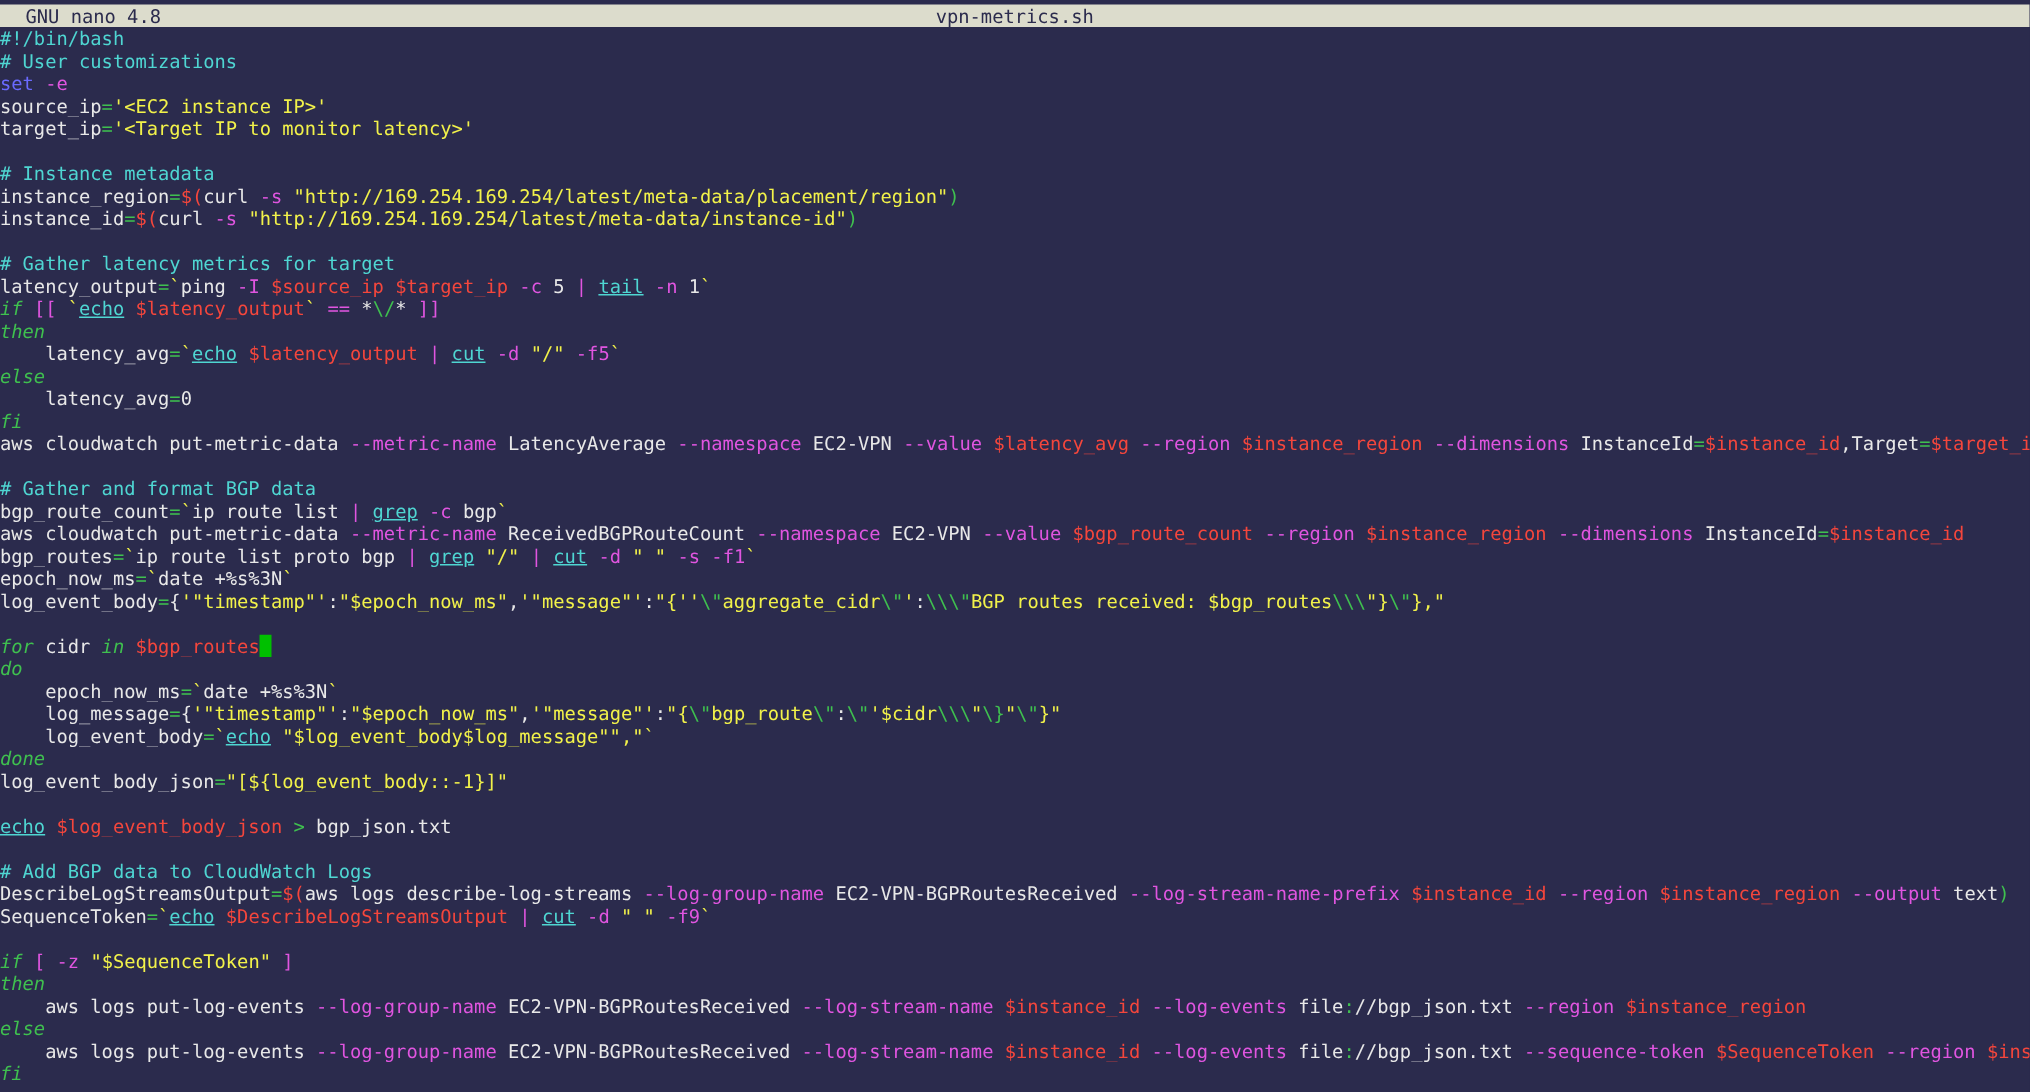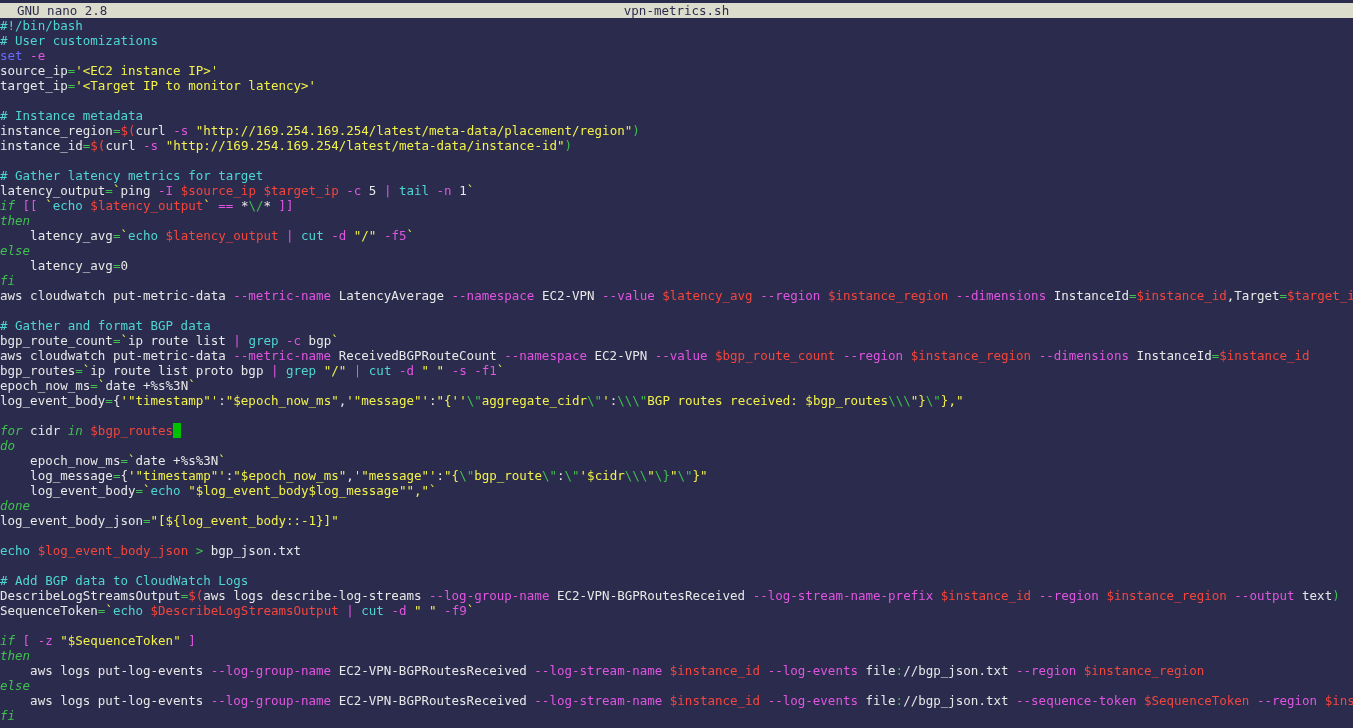--- a/index.html
+++ b/index.html
@@ -58,36 +58,36 @@
     white-space: pre;
     overflow: hidden;
     color: #e8e8e8;
   }
 
   
   .t-plain   { color: #e8e8e8; }
   .t-comment { color: #4fd6d2; }
   .t-kw      { color: #3fc04f; font-style: italic; }
   .t-builtin { color: #6a6aff; }
-  .t-cmd     { color: #4fd6d2; }
+  .t-cmd     { color: #4fd6d2; text-decoration: underline; }
   .t-var     { color: #f4463c; }
   .t-str     { color: #f2f24a; }
   .t-flag    { color: #e055e0; }
   .t-op      { color: #3fc04f; }
   .t-pipe    { color: #e055e0; }
   .t-esc     { color: #3fc04f; }
 
   .cursor {
     background: #00c000;
     color: #00c000;
     display: inline-block;
     width: 8px;
   }
 </style>
 </head>
 <body style="background: rgb(43, 43, 77);">
 
 <div id="nano-titlebar" style="background: rgb(220, 220, 204); color: rgb(43, 43, 77);">
-  <span class="tb-version">GNU nano 2.8</span>
+  <span class="tb-version">GNU nano 4.8</span>
   <span class="tb-filename">vpn-metrics.sh</span>
 </div>
 
 <div id="editor" style="background: rgb(43, 43, 77);"><div class="ln"><span class="t-comment" style="color: rgb(79, 214, 210);">#!/bin/bash</span></div><div class="ln"><span class="t-comment" style="color: rgb(79, 214, 210);"># User customizations</span></div><div class="ln"><span class="t-builtin" style="color: rgb(106, 106, 255);">set</span><span class="t-plain" style="color: rgb(232, 232, 232);"> </span><span class="t-flag" style="color: rgb(224, 85, 224);">-e</span></div><div class="ln"><span class="t-plain" style="color: rgb(232, 232, 232);">source_ip</span><span class="t-op" style="color: rgb(63, 192, 79);">=</span><span class="t-str" style="color: rgb(242, 242, 74);">'&lt;EC2 instance IP&gt;'</span></div><div class="ln"><span class="t-plain" style="color: rgb(232, 232, 232);">target_ip</span><span class="t-op" style="color: rgb(63, 192, 79);">=</span><span class="t-str" style="color: rgb(242, 242, 74);">'&lt;Target IP to monitor latency&gt;'</span></div><div class="ln">&nbsp;</div><div class="ln"><span class="t-comment" style="color: rgb(79, 214, 210);"># Instance metadata</span></div><div class="ln"><span class="t-plain" style="color: rgb(232, 232, 232);">instance_region</span><span class="t-op" style="color: rgb(63, 192, 79);">=</span><span class="t-var" style="color: rgb(244, 70, 60);">$(</span><span class="t-plain" style="color: rgb(232, 232, 232);">curl </span><span class="t-flag" style="color: rgb(224, 85, 224);">-s</span><span class="t-plain" style="color: rgb(232, 232, 232);"> </span><span class="t-str" style="color: rgb(242, 242, 74);">"http://169.254.169.254/latest/meta-data/placement/region"</span><span class="t-op" style="color: rgb(63, 192, 79);">)</span></div><div class="ln"><span class="t-plain" style="color: rgb(232, 232, 232);">instance_id</span><span class="t-op" style="color: rgb(63, 192, 79);">=</span><span class="t-var" style="color: rgb(244, 70, 60);">$(</span><span class="t-plain" style="color: rgb(232, 232, 232);">curl </span><span class="t-flag" style="color: rgb(224, 85, 224);">-s</span><span class="t-plain" style="color: rgb(232, 232, 232);"> </span><span class="t-str" style="color: rgb(242, 242, 74);">"http://169.254.169.254/latest/meta-data/instance-id"</span><span class="t-op" style="color: rgb(63, 192, 79);">)</span></div><div class="ln">&nbsp;</div><div class="ln"><span class="t-comment" style="color: rgb(79, 214, 210);"># Gather latency metrics for target</span></div><div class="ln"><span class="t-plain" style="color: rgb(232, 232, 232);">latency_output</span><span class="t-op" style="color: rgb(63, 192, 79);">=</span><span class="t-str" style="color: rgb(242, 242, 74);">`</span><span class="t-plain" style="color: rgb(232, 232, 232);">ping </span><span class="t-flag" style="color: rgb(224, 85, 224);">-I</span><span class="t-plain" style="color: rgb(232, 232, 232);"> </span><span class="t-var" style="color: rgb(244, 70, 60);">$source_ip $target_ip</span><span class="t-plain" style="color: rgb(232, 232, 232);"> </span><span class="t-flag" style="color: rgb(224, 85, 224);">-c</span><span class="t-plain" style="color: rgb(232, 232, 232);"> 5 </span><span class="t-pipe" style="color: rgb(224, 85, 224);">|</span><span class="t-plain" style="color: rgb(232, 232, 232);"> </span><span class="t-cmd" style="color: rgb(79, 214, 210);">tail</span><span class="t-plain" style="color: rgb(232, 232, 232);"> </span><span class="t-flag" style="color: rgb(224, 85, 224);">-n</span><span class="t-plain" style="color: rgb(232, 232, 232);"> 1</span><span class="t-str" style="color: rgb(242, 242, 74);">`</span></div><div class="ln"><span class="t-kw" style="color: rgb(63, 192, 79);">if</span><span class="t-plain" style="color: rgb(232, 232, 232);"> </span><span class="t-flag" style="color: rgb(224, 85, 224);">[[</span><span class="t-plain" style="color: rgb(232, 232, 232);"> </span><span class="t-str" style="color: rgb(242, 242, 74);">`</span><span class="t-cmd" style="color: rgb(79, 214, 210);">echo</span><span class="t-plain" style="color: rgb(232, 232, 232);"> </span><span class="t-var" style="color: rgb(244, 70, 60);">$latency_output</span><span class="t-str" style="color: rgb(242, 242, 74);">`</span><span class="t-plain" style="color: rgb(232, 232, 232);"> </span><span class="t-flag" style="color: rgb(224, 85, 224);">==</span><span class="t-plain" style="color: rgb(232, 232, 232);"> *</span><span class="t-esc" style="color: rgb(63, 192, 79);">\/</span><span class="t-plain" style="color: rgb(232, 232, 232);">* </span><span class="t-flag" style="color: rgb(224, 85, 224);">]]</span></div><div class="ln"><span class="t-kw" style="color: rgb(63, 192, 79);">then</span></div><div class="ln"><span class="t-plain" style="color: rgb(232, 232, 232);">    latency_avg</span><span class="t-op" style="color: rgb(63, 192, 79);">=</span><span class="t-str" style="color: rgb(242, 242, 74);">`</span><span class="t-cmd" style="color: rgb(79, 214, 210);">echo</span><span class="t-plain" style="color: rgb(232, 232, 232);"> </span><span class="t-var" style="color: rgb(244, 70, 60);">$latency_output</span><span class="t-plain" style="color: rgb(232, 232, 232);"> </span><span class="t-pipe" style="color: rgb(224, 85, 224);">|</span><span class="t-plain" style="color: rgb(232, 232, 232);"> </span><span class="t-cmd" style="color: rgb(79, 214, 210);">cut</span><span class="t-plain" style="color: rgb(232, 232, 232);"> </span><span class="t-flag" style="color: rgb(224, 85, 224);">-d</span><span class="t-plain" style="color: rgb(232, 232, 232);"> </span><span class="t-str" style="color: rgb(242, 242, 74);">"/"</span><span class="t-plain" style="color: rgb(232, 232, 232);"> </span><span class="t-flag" style="color: rgb(224, 85, 224);">-f5</span><span class="t-str" style="color: rgb(242, 242, 74);">`</span></div><div class="ln"><span class="t-kw" style="color: rgb(63, 192, 79);">else</span></div><div class="ln"><span class="t-plain" style="color: rgb(232, 232, 232);">    latency_avg</span><span class="t-op" style="color: rgb(63, 192, 79);">=</span><span class="t-plain" style="color: rgb(232, 232, 232);">0</span></div><div class="ln"><span class="t-kw" style="color: rgb(63, 192, 79);">fi</span></div><div class="ln"><span class="t-plain" style="color: rgb(232, 232, 232);">aws cloudwatch put-metric-data </span><span class="t-flag" style="color: rgb(224, 85, 224);">--metric-name</span><span class="t-plain" style="color: rgb(232, 232, 232);"> LatencyAverage </span><span class="t-flag" style="color: rgb(224, 85, 224);">--namespace</span><span class="t-plain" style="color: rgb(232, 232, 232);"> EC2-VPN </span><span class="t-flag" style="color: rgb(224, 85, 224);">--value</span><span class="t-plain" style="color: rgb(232, 232, 232);"> </span><span class="t-var" style="color: rgb(244, 70, 60);">$latency_avg</span><span class="t-plain" style="color: rgb(232, 232, 232);"> </span><span class="t-flag" style="color: rgb(224, 85, 224);">--region</span><span class="t-plain" style="color: rgb(232, 232, 232);"> </span><span class="t-var" style="color: rgb(244, 70, 60);">$instance_region</span><span class="t-plain" style="color: rgb(232, 232, 232);"> </span><span class="t-flag" style="color: rgb(224, 85, 224);">--dimensions</span><span class="t-plain" style="color: rgb(232, 232, 232);"> InstanceId</span><span class="t-op" style="color: rgb(63, 192, 79);">=</span><span class="t-var" style="color: rgb(244, 70, 60);">$instance_id</span><span class="t-plain" style="color: rgb(232, 232, 232);">,Target</span><span class="t-op" style="color: rgb(63, 192, 79);">=</span><span class="t-var" style="color: rgb(244, 70, 60);">$target_ip</span></div><div class="ln">&nbsp;</div><div class="ln"><span class="t-comment" style="color: rgb(79, 214, 210);"># Gather and format BGP data</span></div><div class="ln"><span class="t-plain" style="color: rgb(232, 232, 232);">bgp_route_count</span><span class="t-op" style="color: rgb(63, 192, 79);">=</span><span class="t-str" style="color: rgb(242, 242, 74);">`</span><span class="t-plain" style="color: rgb(232, 232, 232);">ip route list </span><span class="t-pipe" style="color: rgb(224, 85, 224);">|</span><span class="t-plain" style="color: rgb(232, 232, 232);"> </span><span class="t-cmd" style="color: rgb(79, 214, 210);">grep</span><span class="t-plain" style="color: rgb(232, 232, 232);"> </span><span class="t-flag" style="color: rgb(224, 85, 224);">-c</span><span class="t-plain" style="color: rgb(232, 232, 232);"> bgp</span><span class="t-str" style="color: rgb(242, 242, 74);">`</span></div><div class="ln"><span class="t-plain" style="color: rgb(232, 232, 232);">aws cloudwatch put-metric-data </span><span class="t-flag" style="color: rgb(224, 85, 224);">--metric-name</span><span class="t-plain" style="color: rgb(232, 232, 232);"> ReceivedBGPRouteCount </span><span class="t-flag" style="color: rgb(224, 85, 224);">--namespace</span><span class="t-plain" style="color: rgb(232, 232, 232);"> EC2-VPN </span><span class="t-flag" style="color: rgb(224, 85, 224);">--value</span><span class="t-plain" style="color: rgb(232, 232, 232);"> </span><span class="t-var" style="color: rgb(244, 70, 60);">$bgp_route_count</span><span class="t-plain" style="color: rgb(232, 232, 232);"> </span><span class="t-flag" style="color: rgb(224, 85, 224);">--region</span><span class="t-plain" style="color: rgb(232, 232, 232);"> </span><span class="t-var" style="color: rgb(244, 70, 60);">$instance_region</span><span class="t-plain" style="color: rgb(232, 232, 232);"> </span><span class="t-flag" style="color: rgb(224, 85, 224);">--dimensions</span><span class="t-plain" style="color: rgb(232, 232, 232);"> InstanceId</span><span class="t-op" style="color: rgb(63, 192, 79);">=</span><span class="t-var" style="color: rgb(244, 70, 60);">$instance_id</span></div><div class="ln"><span class="t-plain" style="color: rgb(232, 232, 232);">bgp_routes</span><span class="t-op" style="color: rgb(63, 192, 79);">=</span><span class="t-str" style="color: rgb(242, 242, 74);">`</span><span class="t-plain" style="color: rgb(232, 232, 232);">ip route list proto bgp </span><span class="t-pipe" style="color: rgb(224, 85, 224);">|</span><span class="t-plain" style="color: rgb(232, 232, 232);"> </span><span class="t-cmd" style="color: rgb(79, 214, 210);">grep</span><span class="t-plain" style="color: rgb(232, 232, 232);"> </span><span class="t-str" style="color: rgb(242, 242, 74);">"/"</span><span class="t-plain" style="color: rgb(232, 232, 232);"> </span><span class="t-pipe" style="color: rgb(224, 85, 224);">|</span><span class="t-plain" style="color: rgb(232, 232, 232);"> </span><span class="t-cmd" style="color: rgb(79, 214, 210);">cut</span><span class="t-plain" style="color: rgb(232, 232, 232);"> </span><span class="t-flag" style="color: rgb(224, 85, 224);">-d</span><span class="t-plain" style="color: rgb(232, 232, 232);"> </span><span class="t-str" style="color: rgb(242, 242, 74);">" "</span><span class="t-plain" style="color: rgb(232, 232, 232);"> </span><span class="t-flag" style="color: rgb(224, 85, 224);">-s</span><span class="t-plain" style="color: rgb(232, 232, 232);"> </span><span class="t-flag" style="color: rgb(224, 85, 224);">-f1</span><span class="t-str" style="color: rgb(242, 242, 74);">`</span></div><div class="ln"><span class="t-plain" style="color: rgb(232, 232, 232);">epoch_now_ms</span><span class="t-op" style="color: rgb(63, 192, 79);">=</span><span class="t-str" style="color: rgb(242, 242, 74);">`</span><span class="t-plain" style="color: rgb(232, 232, 232);">date +%s%3N</span><span class="t-str" style="color: rgb(242, 242, 74);">`</span></div><div class="ln"><span class="t-plain" style="color: rgb(232, 232, 232);">log_event_body</span><span class="t-op" style="color: rgb(63, 192, 79);">=</span><span class="t-plain" style="color: rgb(232, 232, 232);">{</span><span class="t-str" style="color: rgb(242, 242, 74);">'"timestamp"'</span><span class="t-plain" style="color: rgb(232, 232, 232);">:</span><span class="t-str" style="color: rgb(242, 242, 74);">"$epoch_now_ms"</span><span class="t-plain" style="color: rgb(232, 232, 232);">,</span><span class="t-str" style="color: rgb(242, 242, 74);">'"message"'</span><span class="t-plain" style="color: rgb(232, 232, 232);">:</span><span class="t-str" style="color: rgb(242, 242, 74);">"{'</span><span class="t-str" style="color: rgb(242, 242, 74);">'</span><span class="t-esc" style="color: rgb(63, 192, 79);">\"</span><span class="t-str" style="color: rgb(242, 242, 74);">aggregate_cidr</span><span class="t-esc" style="color: rgb(63, 192, 79);">\"</span><span class="t-str" style="color: rgb(242, 242, 74);">'</span><span class="t-plain" style="color: rgb(232, 232, 232);">:</span><span class="t-esc" style="color: rgb(63, 192, 79);">\\</span><span class="t-esc" style="color: rgb(63, 192, 79);">\"</span><span class="t-str" style="color: rgb(242, 242, 74);">BGP routes received: $bgp_routes</span><span class="t-esc" style="color: rgb(63, 192, 79);">\\\</span><span class="t-str" style="color: rgb(242, 242, 74);">"}</span><span class="t-esc" style="color: rgb(63, 192, 79);">\"</span><span class="t-str" style="color: rgb(242, 242, 74);">},"</span></div><div class="ln">&nbsp;</div><div class="ln"><span class="t-kw" style="color: rgb(63, 192, 79);">for</span><span class="t-plain" style="color: rgb(232, 232, 232);"> cidr </span><span class="t-kw" style="color: rgb(63, 192, 79);">in</span><span class="t-plain" style="color: rgb(232, 232, 232);"> </span><span class="t-var" style="color: rgb(244, 70, 60);">$bgp_routes</span><span class="cursor" style="background: rgb(0, 192, 0); color: rgb(0, 192, 0);">&nbsp;</span></div><div class="ln"><span class="t-kw" style="color: rgb(63, 192, 79);">do</span></div><div class="ln"><span class="t-plain" style="color: rgb(232, 232, 232);">    epoch_now_ms</span><span class="t-op" style="color: rgb(63, 192, 79);">=</span><span class="t-str" style="color: rgb(242, 242, 74);">`</span><span class="t-plain" style="color: rgb(232, 232, 232);">date +%s%3N</span><span class="t-str" style="color: rgb(242, 242, 74);">`</span></div><div class="ln"><span class="t-plain" style="color: rgb(232, 232, 232);">    log_message</span><span class="t-op" style="color: rgb(63, 192, 79);">=</span><span class="t-plain" style="color: rgb(232, 232, 232);">{</span><span class="t-str" style="color: rgb(242, 242, 74);">'"timestamp"'</span><span class="t-plain" style="color: rgb(232, 232, 232);">:</span><span class="t-str" style="color: rgb(242, 242, 74);">"$epoch_now_ms"</span><span class="t-plain" style="color: rgb(232, 232, 232);">,</span><span class="t-str" style="color: rgb(242, 242, 74);">'"message"'</span><span class="t-plain" style="color: rgb(232, 232, 232);">:</span><span class="t-str" style="color: rgb(242, 242, 74);">"{</span><span class="t-esc" style="color: rgb(63, 192, 79);">\"</span><span class="t-str" style="color: rgb(242, 242, 74);">bgp_route</span><span class="t-esc" style="color: rgb(63, 192, 79);">\"</span><span class="t-plain" style="color: rgb(232, 232, 232);">:</span><span class="t-esc" style="color: rgb(63, 192, 79);">\"</span><span class="t-str" style="color: rgb(242, 242, 74);">'$cidr</span><span class="t-esc" style="color: rgb(63, 192, 79);">\\\</span><span class="t-str" style="color: rgb(242, 242, 74);">"</span><span class="t-esc" style="color: rgb(63, 192, 79);">\}</span><span class="t-str" style="color: rgb(242, 242, 74);">"</span><span class="t-esc" style="color: rgb(63, 192, 79);">\"</span><span class="t-str" style="color: rgb(242, 242, 74);">}"</span></div><div class="ln"><span class="t-plain" style="color: rgb(232, 232, 232);">    log_event_body</span><span class="t-op" style="color: rgb(63, 192, 79);">=</span><span class="t-str" style="color: rgb(242, 242, 74);">`</span><span class="t-cmd" style="color: rgb(79, 214, 210);">echo</span><span class="t-plain" style="color: rgb(232, 232, 232);"> </span><span class="t-str" style="color: rgb(242, 242, 74);">"$log_event_body$log_message"","</span><span class="t-str" style="color: rgb(242, 242, 74);">`</span></div><div class="ln"><span class="t-kw" style="color: rgb(63, 192, 79);">done</span></div><div class="ln"><span class="t-plain" style="color: rgb(232, 232, 232);">log_event_body_json</span><span class="t-op" style="color: rgb(63, 192, 79);">=</span><span class="t-str" style="color: rgb(242, 242, 74);">"[${log_event_body::-1}]"</span></div><div class="ln">&nbsp;</div><div class="ln"><span class="t-cmd" style="color: rgb(79, 214, 210);">echo</span><span class="t-plain" style="color: rgb(232, 232, 232);"> </span><span class="t-var" style="color: rgb(244, 70, 60);">$log_event_body_json</span><span class="t-plain" style="color: rgb(232, 232, 232);"> </span><span class="t-op" style="color: rgb(63, 192, 79);">&gt;</span><span class="t-plain" style="color: rgb(232, 232, 232);"> bgp_json.txt</span></div><div class="ln">&nbsp;</div><div class="ln"><span class="t-comment" style="color: rgb(79, 214, 210);"># Add BGP data to CloudWatch Logs</span></div><div class="ln"><span class="t-plain" style="color: rgb(232, 232, 232);">DescribeLogStreamsOutput</span><span class="t-op" style="color: rgb(63, 192, 79);">=</span><span class="t-var" style="color: rgb(244, 70, 60);">$(</span><span class="t-plain" style="color: rgb(232, 232, 232);">aws logs describe-log-streams </span><span class="t-flag" style="color: rgb(224, 85, 224);">--log-group-name</span><span class="t-plain" style="color: rgb(232, 232, 232);"> EC2-VPN-BGPRoutesReceived </span><span class="t-flag" style="color: rgb(224, 85, 224);">--log-stream-name-prefix</span><span class="t-plain" style="color: rgb(232, 232, 232);"> </span><span class="t-var" style="color: rgb(244, 70, 60);">$instance_id</span><span class="t-plain" style="color: rgb(232, 232, 232);"> </span><span class="t-flag" style="color: rgb(224, 85, 224);">--region</span><span class="t-plain" style="color: rgb(232, 232, 232);"> </span><span class="t-var" style="color: rgb(244, 70, 60);">$instance_region</span><span class="t-plain" style="color: rgb(232, 232, 232);"> </span><span class="t-flag" style="color: rgb(224, 85, 224);">--output</span><span class="t-plain" style="color: rgb(232, 232, 232);"> text</span><span class="t-op" style="color: rgb(63, 192, 79);">)</span></div><div class="ln"><span class="t-plain" style="color: rgb(232, 232, 232);">SequenceToken</span><span class="t-op" style="color: rgb(63, 192, 79);">=</span><span class="t-str" style="color: rgb(242, 242, 74);">`</span><span class="t-cmd" style="color: rgb(79, 214, 210);">echo</span><span class="t-plain" style="color: rgb(232, 232, 232);"> </span><span class="t-var" style="color: rgb(244, 70, 60);">$DescribeLogStreamsOutput</span><span class="t-plain" style="color: rgb(232, 232, 232);"> </span><span class="t-pipe" style="color: rgb(224, 85, 224);">|</span><span class="t-plain" style="color: rgb(232, 232, 232);"> </span><span class="t-cmd" style="color: rgb(79, 214, 210);">cut</span><span class="t-plain" style="color: rgb(232, 232, 232);"> </span><span class="t-flag" style="color: rgb(224, 85, 224);">-d</span><span class="t-plain" style="color: rgb(232, 232, 232);"> </span><span class="t-str" style="color: rgb(242, 242, 74);">" "</span><span class="t-plain" style="color: rgb(232, 232, 232);"> </span><span class="t-flag" style="color: rgb(224, 85, 224);">-f9</span><span class="t-str" style="color: rgb(242, 242, 74);">`</span></div><div class="ln">&nbsp;</div><div class="ln"><span class="t-kw" style="color: rgb(63, 192, 79);">if</span><span class="t-plain" style="color: rgb(232, 232, 232);"> </span><span class="t-flag" style="color: rgb(224, 85, 224);">[</span><span class="t-plain" style="color: rgb(232, 232, 232);"> </span><span class="t-flag" style="color: rgb(224, 85, 224);">-z</span><span class="t-plain" style="color: rgb(232, 232, 232);"> </span><span class="t-str" style="color: rgb(242, 242, 74);">"$SequenceToken"</span><span class="t-plain" style="color: rgb(232, 232, 232);"> </span><span class="t-flag" style="color: rgb(224, 85, 224);">]</span></div><div class="ln"><span class="t-kw" style="color: rgb(63, 192, 79);">then</span></div><div class="ln"><span class="t-plain" style="color: rgb(232, 232, 232);">    aws logs put-log-events </span><span class="t-flag" style="color: rgb(224, 85, 224);">--log-group-name</span><span class="t-plain" style="color: rgb(232, 232, 232);"> EC2-VPN-BGPRoutesReceived </span><span class="t-flag" style="color: rgb(224, 85, 224);">--log-stream-name</span><span class="t-plain" style="color: rgb(232, 232, 232);"> </span><span class="t-var" style="color: rgb(244, 70, 60);">$instance_id</span><span class="t-plain" style="color: rgb(232, 232, 232);"> </span><span class="t-flag" style="color: rgb(224, 85, 224);">--log-events</span><span class="t-plain" style="color: rgb(232, 232, 232);"> file</span><span class="t-op" style="color: rgb(63, 192, 79);">:</span><span class="t-plain" style="color: rgb(232, 232, 232);">//bgp_json.txt </span><span class="t-flag" style="color: rgb(224, 85, 224);">--region</span><span class="t-plain" style="color: rgb(232, 232, 232);"> </span><span class="t-var" style="color: rgb(244, 70, 60);">$instance_region</span></div><div class="ln"><span class="t-kw" style="color: rgb(63, 192, 79);">else</span></div><div class="ln"><span class="t-plain" style="color: rgb(232, 232, 232);">    aws logs put-log-events </span><span class="t-flag" style="color: rgb(224, 85, 224);">--log-group-name</span><span class="t-plain" style="color: rgb(232, 232, 232);"> EC2-VPN-BGPRoutesReceived </span><span class="t-flag" style="color: rgb(224, 85, 224);">--log-stream-name</span><span class="t-plain" style="color: rgb(232, 232, 232);"> </span><span class="t-var" style="color: rgb(244, 70, 60);">$instance_id</span><span class="t-plain" style="color: rgb(232, 232, 232);"> </span><span class="t-flag" style="color: rgb(224, 85, 224);">--log-events</span><span class="t-plain" style="color: rgb(232, 232, 232);"> file</span><span class="t-op" style="color: rgb(63, 192, 79);">:</span><span class="t-plain" style="color: rgb(232, 232, 232);">//bgp_json.txt </span><span class="t-flag" style="color: rgb(224, 85, 224);">--sequence-token</span><span class="t-plain" style="color: rgb(232, 232, 232);"> </span><span class="t-var" style="color: rgb(244, 70, 60);">$SequenceToken</span><span class="t-plain" style="color: rgb(232, 232, 232);"> </span><span class="t-flag" style="color: rgb(224, 85, 224);">--region</span><span class="t-plain" style="color: rgb(232, 232, 232);"> </span><span class="t-var" style="color: rgb(244, 70, 60);">$instance_region</span></div><div class="ln"><span class="t-kw" style="color: rgb(63, 192, 79);">fi</span></div></div>
 
 </body></html>

